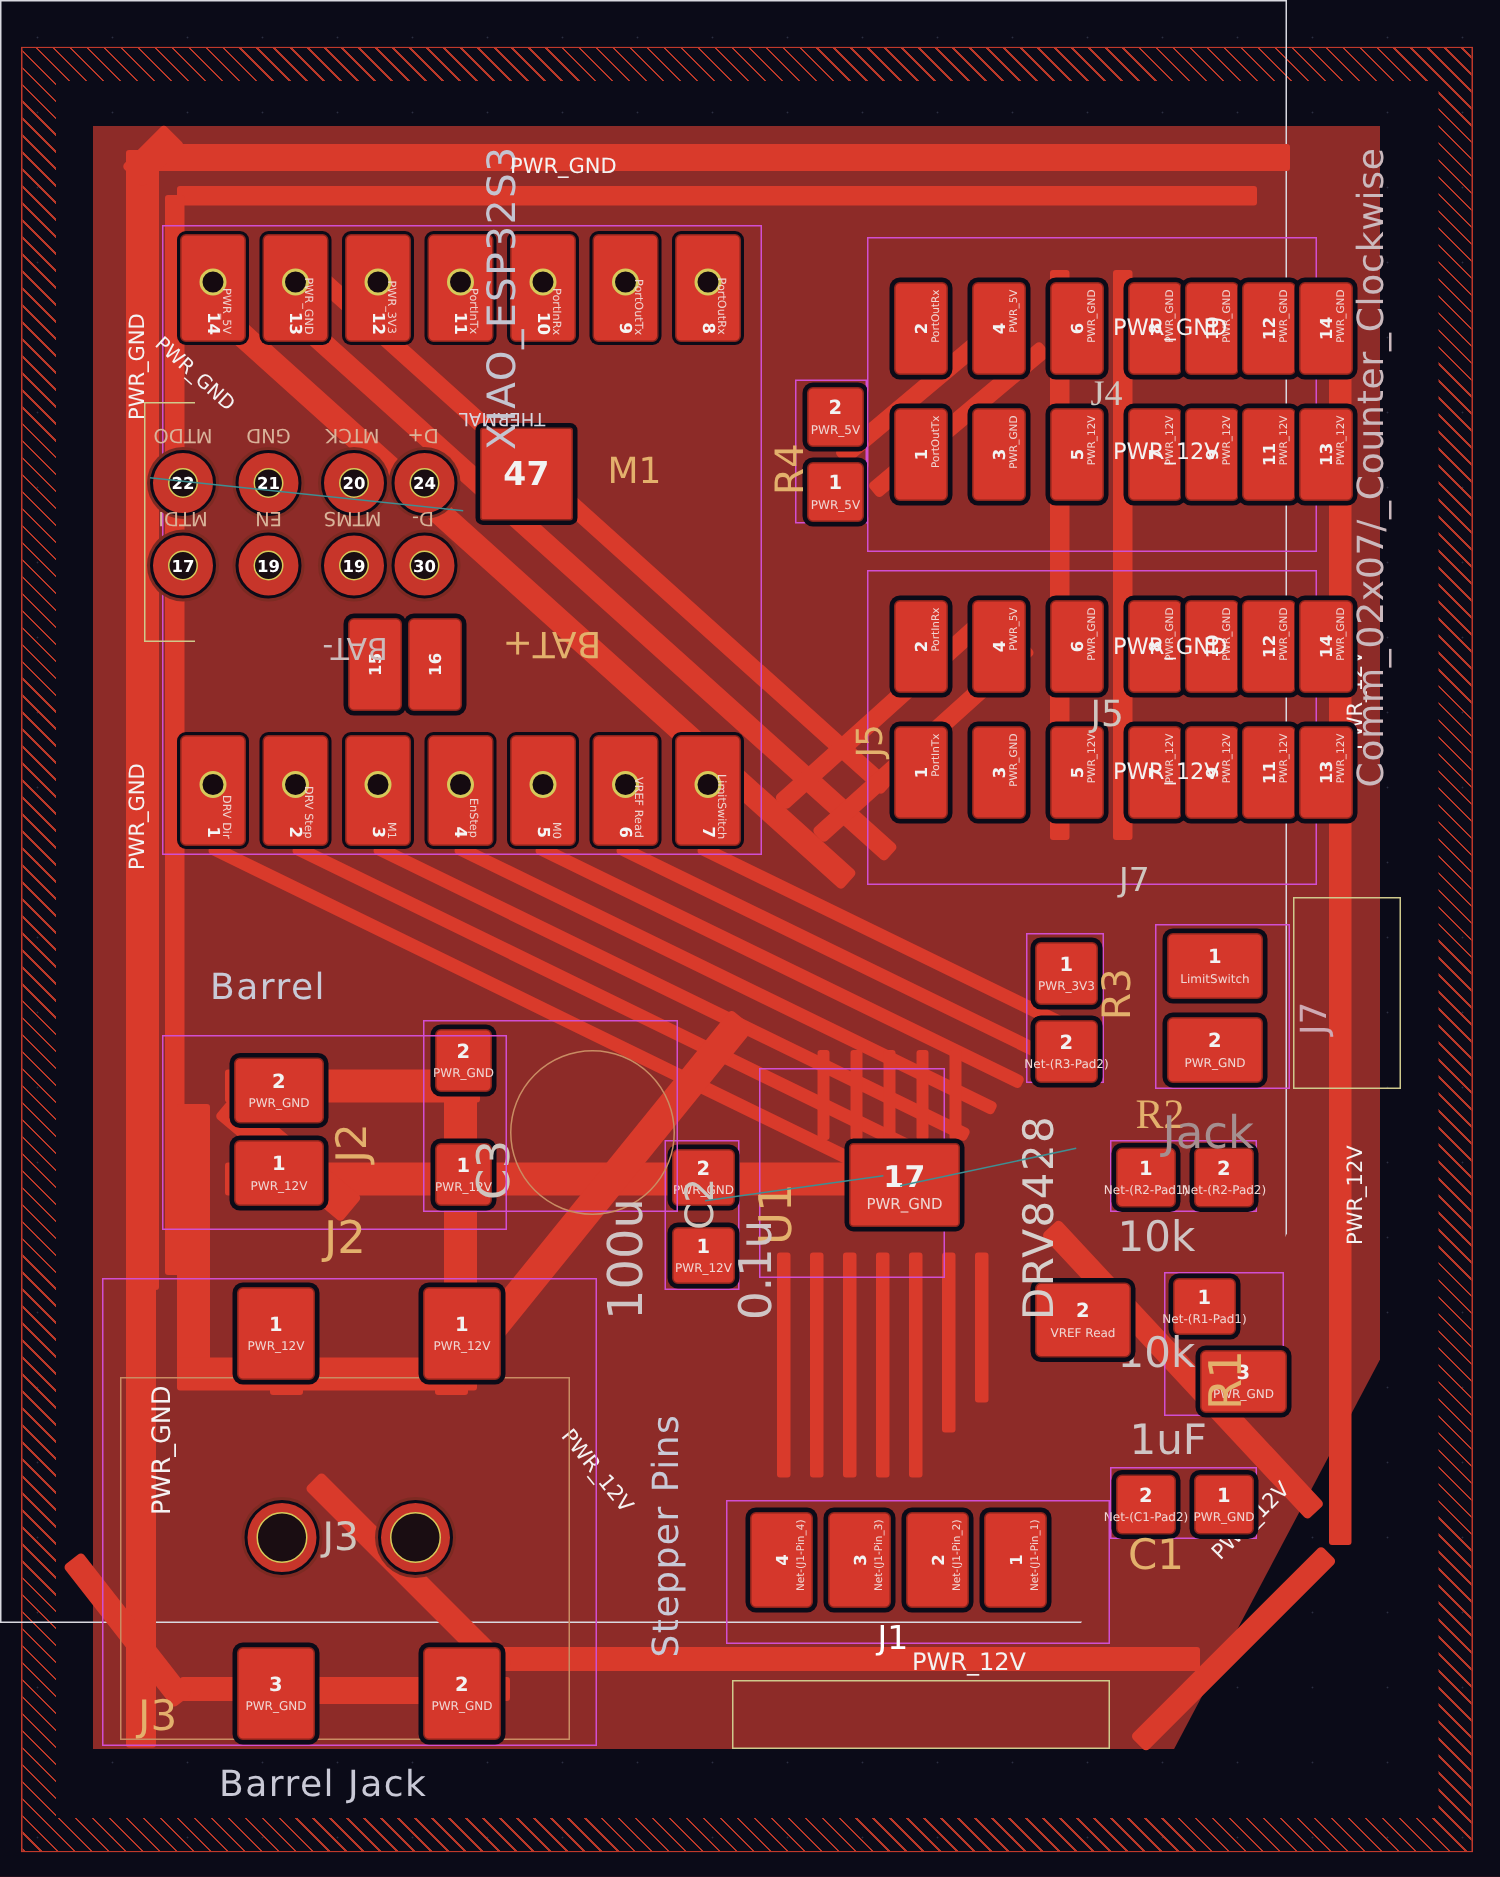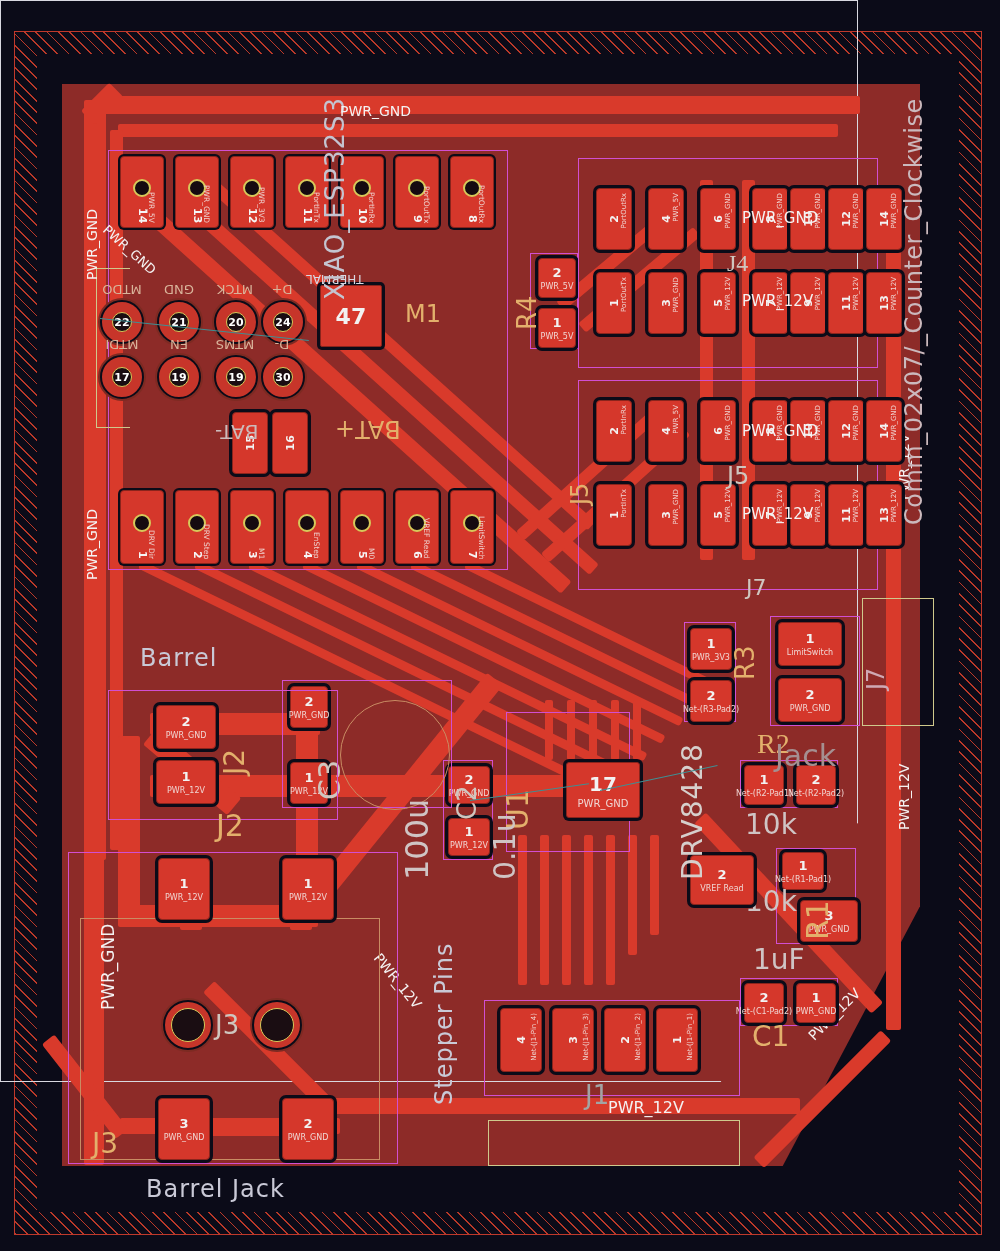--- a/index.html
+++ b/index.html
@@ -651,20 +651,20 @@
     <span class="net">Net-(J1-Pin_3)</span>
   </div>
   <div class="pad" style="left:604px;top:1008px;width:40px;height:62px;">
     <span class="num">2</span>
     <span class="net">Net-(J1-Pin_2)</span>
   </div>
   <div class="pad" style="left:656px;top:1008px;width:40px;height:62px;">
     <span class="num">1</span>
     <span class="net">Net-(J1-Pin_1)</span>
   </div>
-  <div class="ref" style="left:585px;top:1080px;font-size:26px;color:#a3a3a3;">J1</div>
+  <div class="ref" style="left:585px;top:1080px;font-size:22px;color:#ffffff;">J1</div>
   <div class="court-y" style="left:488px;top:1120px;width:252px;height:46px;"></div>
 
   <div class="ratline" style="left:100px;top:318px;width:210px;transform:rotate(6deg);"></div>
   <div class="ratline" style="left:470px;top:800px;width:120px;transform:rotate(-8deg);"></div>
   <div class="ratline" style="left:600px;top:790px;width:120px;transform:rotate(-12deg);"></div>
 
 </div>
 
 </body></html>

